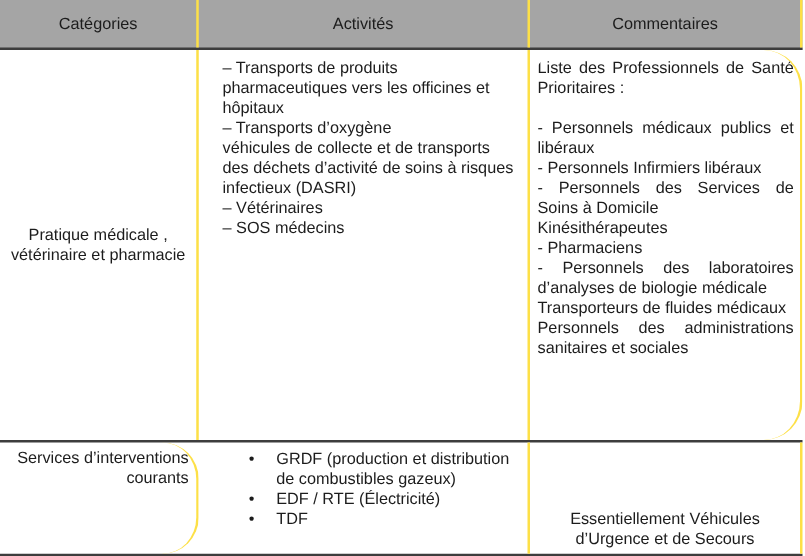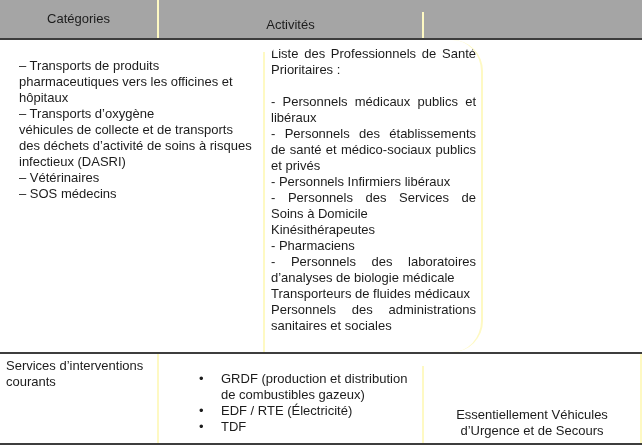--- a/index.html
+++ b/index.html
@@ -4,69 +4,70 @@
 <style>
   html,body{margin:0;padding:0;}
   body{
     width:644px;height:445px;background:#ffffff;
     font-family:"Liberation Sans", sans-serif;
     font-size:13px;line-height:16px;color:#1c1c1c;
     -webkit-font-smoothing:antialiased;
   }
   .table{width:642px;height:445px;}
   .row{display:flex;box-sizing:border-box;border-bottom:2px solid #3d3d3d;}
-  .cell{box-sizing:border-box;border-right:2px solid #fef9c3;overflow:hidden;}
+  .cell{box-sizing:border-box;border-right:2px solid #fde047;overflow:hidden;}
   .c1{width:159px;}
-  .c2{width:265px;margin-top:12px;}
+  .c2{width:265px;}
   .c3{width:218px;}
   
   .header-row{height:40px;background:#a5a5a5;}
   .header-row .cell{display:flex;align-items:center;justify-content:center;text-align:center;}
   
   .body-row1{height:314px;}
   .cat-cell{display:flex;align-items:center;justify-content:center;text-align:center;padding:4px 6px;}
   .act-cell{padding:6px 7px 5px 19px;}
   .act-line{margin:0;}
   .com-cell{padding:6px 5px 5px 6px;border-radius:31px;}
   .justify{text-align:justify;}
   .com-intro{margin-bottom:16px;}
   
   .body-row2{height:91px;}
-  .cat-cell2{text-align:left;padding:4px 6px 0 6px;}
+  .cat-cell2{text-align:right;padding:4px 6px 0 6px;border-radius:29px;}
   .act-cell2{padding:5px 7px 0 7px;}
   .bullet-line{display:flex;margin-left:33px;}
   .bullet{width:22px;flex:none;}
   .bullet-text{flex:1;}
   .com-cell2{display:flex;flex-direction:column;justify-content:flex-end;align-items:center;text-align:center;padding:4px 16px;}
 </style>
 </head>
 <body>
 
 <div class="table">
 
   <div class="row header-row">
     <div class="cell c1">Catégories</div>
     <div class="cell c2">Activités</div>
+    <div class="cell c3">Commentaires</div>
   </div>
 
   <div class="row body-row1">
+    <div class="cell c1 cat-cell">Pratique médicale , vétérinaire et pharmacie</div>
     <div class="cell c2 act-cell">
       <div>
           <div class="act-line">– Transports de produits pharmaceutiques vers les officines et hôpitaux</div>
           <div class="act-line">– Transports d’oxygène</div>
           <div class="act-line">véhicules de collecte et de transports des déchets d’activité de soins à risques infectieux (DASRI)</div>
           <div class="act-line">– Vétérinaires</div>
           <div class="act-line">– SOS médecins</div>
         </div>
     </div>
     <div class="cell c3 com-cell">
       <div class="com-intro justify">Liste des Professionnels de Santé Prioritaires :</div>
       <div>
           <div class="com-line justify">- Personnels médicaux publics et libéraux</div>
-          <div class="com-line justify">- Personnels des établissements de santé et médico-sociaux publics et privés</div>
           <div class="com-line justify">- Personnels Infirmiers libéraux</div>
           <div class="com-line justify">- Personnels des Services de Soins à Domicile</div>
           <div class="com-line justify">Kinésithérapeutes</div>
           <div class="com-line justify">- Pharmaciens</div>
           <div class="com-line justify">- Personnels des laboratoires d’analyses de biologie médicale</div>
           <div class="com-line justify">Transporteurs de fluides médicaux</div>
           <div class="com-line justify">Personnels des administrations sanitaires et sociales</div>
         </div>
     </div>
   </div>

